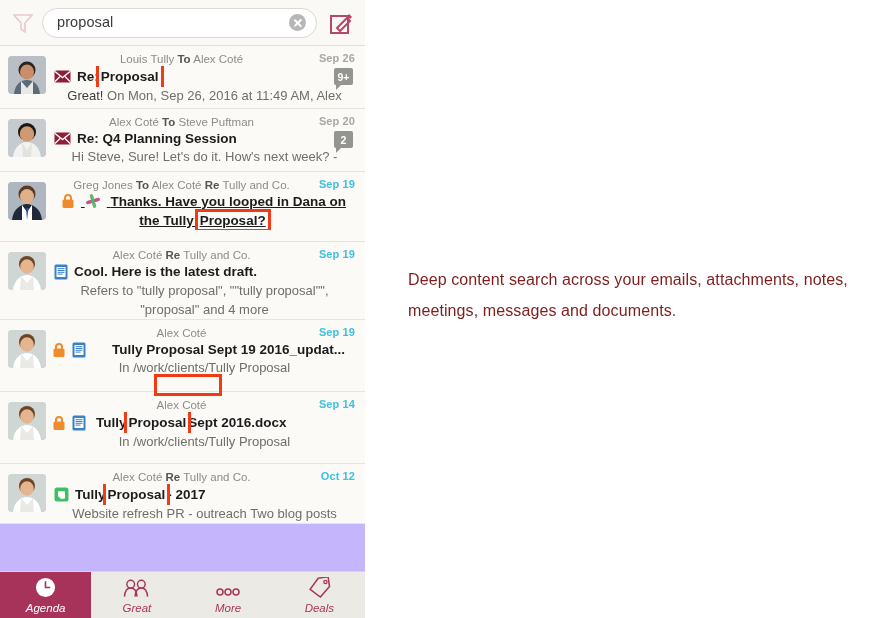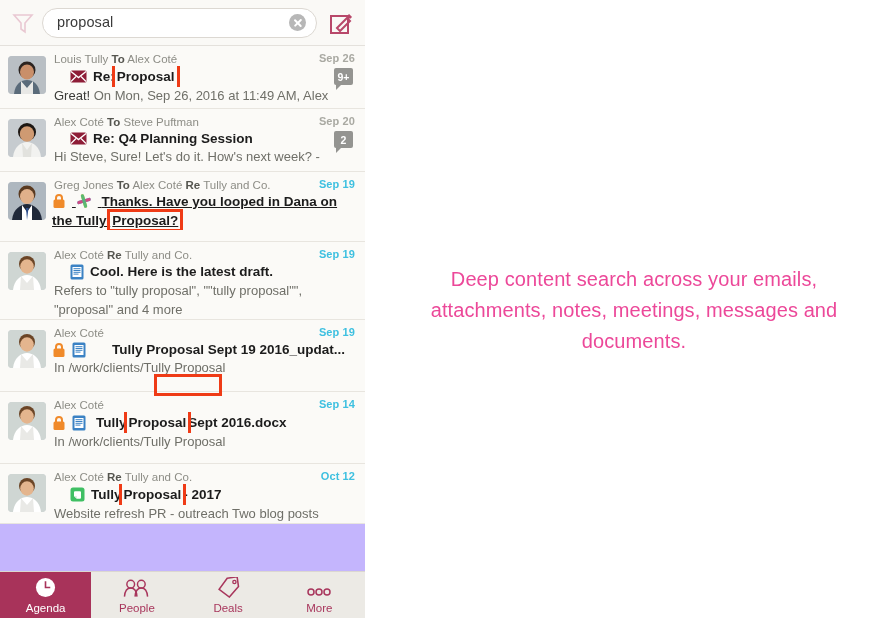--- a/index.html
+++ b/index.html
@@ -66,31 +66,31 @@
     box-sizing:border-box;
     border-bottom:1px solid #e8e5df;
     background:#fbfaf7;
   }
   .avatar{
     width:38px;height:38px;flex:0 0 38px;margin-top:4px;margin-right:8px;
     border-radius:4px;overflow:hidden;position:relative;
     background:#cfd4d8;
   }
   .avatar svg{display:block;width:38px;height:38px;}
-  .rowbody{flex:1 1 auto;min-width:0;position:relative;}
+  .rowbody{flex:1 1 auto;min-width:0;position:relative;text-align:center;}
   .line1{
     font-size:11.5px;color:#8d8d86;line-height:14px;
     white-space:nowrap;overflow:hidden;
     padding-right:46px;
   }
   .line1 b{color:#55554f;font-weight:bold;}
   .line2{
     font-size:13.5px;color:#1c1c1c;font-weight:bold;line-height:19px;
     white-space:nowrap;overflow:hidden;
-    display:flex;align-items:center;margin-left:16px;
+    display:flex;align-items:center;
   }
   .line2.wrap{white-space:normal;display:block;}
   .line3{
     font-size:13px;color:#6f6f68;line-height:18px;
     overflow:hidden;
   }
   .line3.snippet-mixed .lead{color:#3b3b38;}
   .date{
     position:absolute;right:0;top:0;
     font-size:11px;color:#a9a9a2;font-weight:bold;
@@ -132,32 +132,32 @@
     border-top:1px solid #dbd7d0;
     display:flex;
     box-sizing:border-box;
   }
   .tab{
     flex:1 1 0;
     display:flex;flex-direction:column;align-items:center;justify-content:center;
     color:#a8365c;
     font-size:11.5px;
     gap:4px;
+    font-style:italic;
   }
   .tab .ticon{height:22px;display:flex;align-items:flex-end;justify-content:center;}
   .tab.active{background:#a8335a;color:#ffffff;}
 
   
   #caption{
     position:absolute;left:408px;top:264px;width:452px;
-    color:#ec4899;
-    font-size:20px;
+    color:#7f1d1d;
+    font-size:16px;
     line-height:31px;
     letter-spacing:.1px;
-    text-align:center;
   }
 </style>
 </head>
 <body>
 
 <div id="app-panel">
 
   <div id="search-bar">
     <span class="funnel-icon">
       <svg viewBox="0 0 26 28" width="26" height="28">
@@ -428,37 +428,37 @@
     </div>
     <div class="tab">
       <span class="ticon">
         <svg viewBox="0 0 28 20" width="27" height="20">
             <circle cx="8" cy="6" r="4" fill="none" stroke="#a8365c" stroke-width="1.5"></circle>
             <path d="M1.5 19 C2 12.5 4.8 10 8 10 C11.2 10 14 12.5 14.5 19" fill="none" stroke="#a8365c" stroke-width="1.5"></path>
             <circle cx="19" cy="6" r="4" fill="none" stroke="#a8365c" stroke-width="1.5"></circle>
             <path d="M12.5 19 C13 12.5 15.8 10 19 10 C22.2 10 25 12.5 25.5 19" fill="none" stroke="#a8365c" stroke-width="1.5"></path>
           </svg>
       </span>
-      <span>People</span>
-    </div>
-    <div class="tab">
-      <span class="ticon">
-        <svg viewBox="0 0 24 22" width="23" height="21">
-            <path d="M12 1.2 L22.5 1.2 L22.5 11.5 L11.5 21 L2 11.5 Z" fill="none" stroke="#a8365c" stroke-width="1.6" transform="rotate(-8 12 11)"></path>
-            <circle cx="18.2" cy="5.2" r="1.7" fill="none" stroke="#a8365c" stroke-width="1.4"></circle>
-          </svg>
-      </span>
-      <span>Deals</span>
+      <span>Great</span>
     </div>
     <div class="tab">
       <span class="ticon">
         <svg viewBox="0 0 26 10" width="26" height="12">
             <circle cx="5" cy="5" r="3" fill="none" stroke="#a8365c" stroke-width="1.5"></circle>
             <circle cx="13" cy="5" r="3" fill="none" stroke="#a8365c" stroke-width="1.5"></circle>
             <circle cx="21" cy="5" r="3" fill="none" stroke="#a8365c" stroke-width="1.5"></circle>
           </svg>
       </span>
       <span>More</span>
     </div>
+    <div class="tab">
+      <span class="ticon">
+        <svg viewBox="0 0 24 22" width="23" height="21">
+            <path d="M12 1.2 L22.5 1.2 L22.5 11.5 L11.5 21 L2 11.5 Z" fill="none" stroke="#a8365c" stroke-width="1.6" transform="rotate(-8 12 11)"></path>
+            <circle cx="18.2" cy="5.2" r="1.7" fill="none" stroke="#a8365c" stroke-width="1.4"></circle>
+          </svg>
+      </span>
+      <span>Deals</span>
+    </div>
   </div>
 </div>
 
 <div id="caption">Deep content search across your emails, attachments, notes, meetings, messages and documents.</div>
 
 </body></html>

